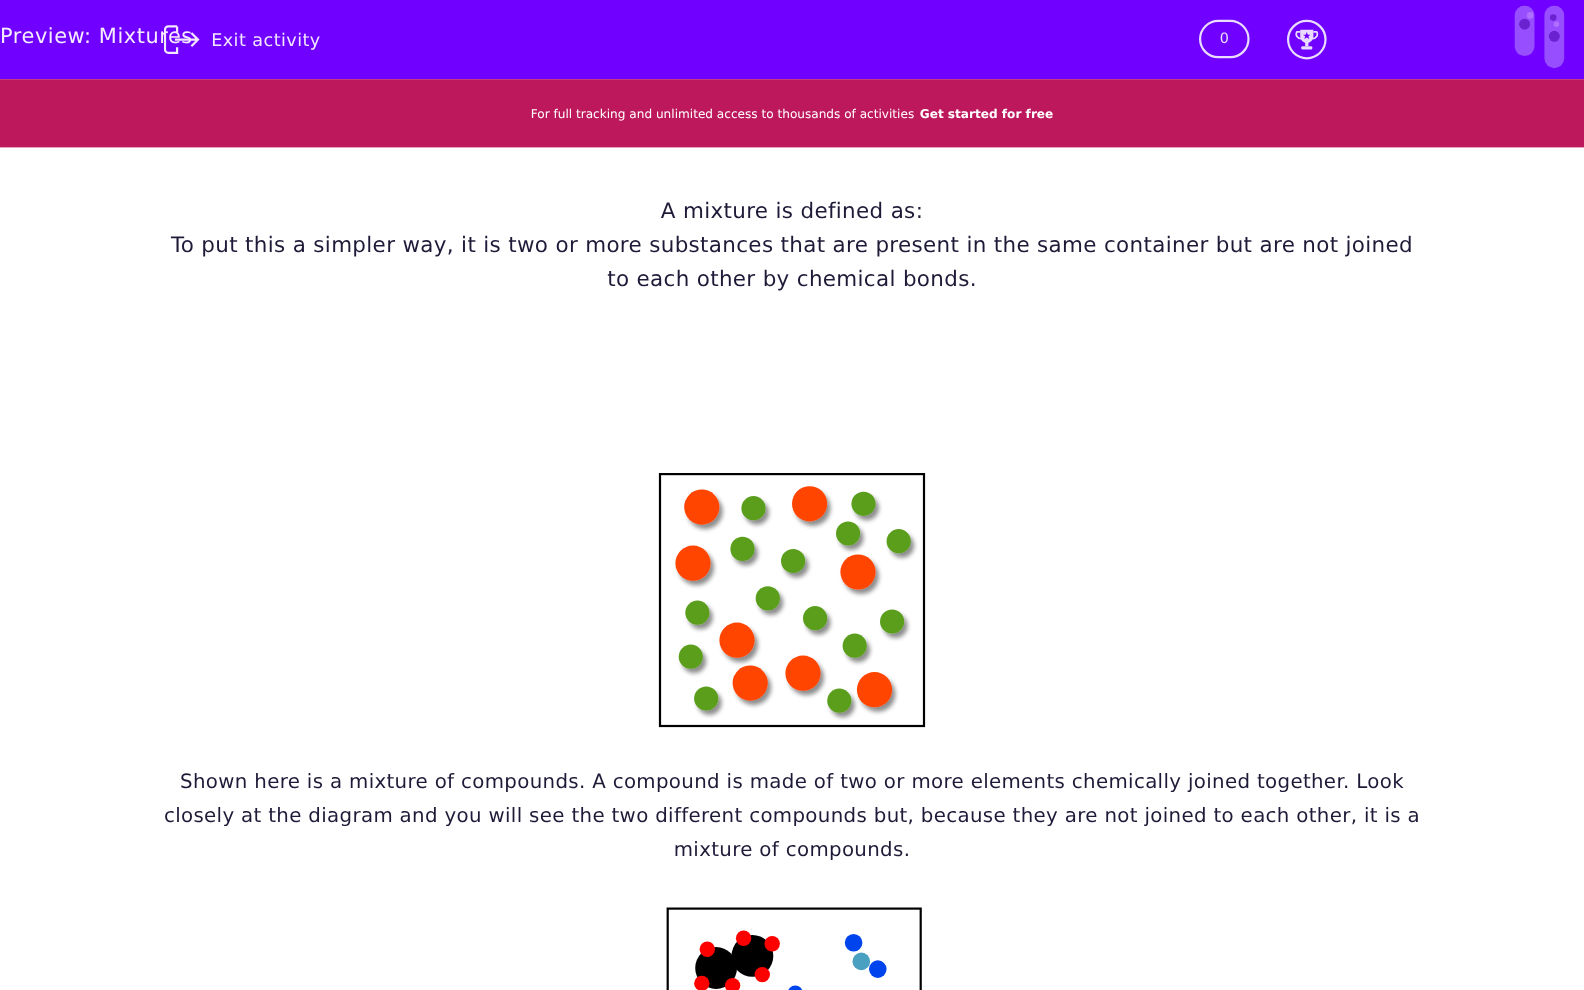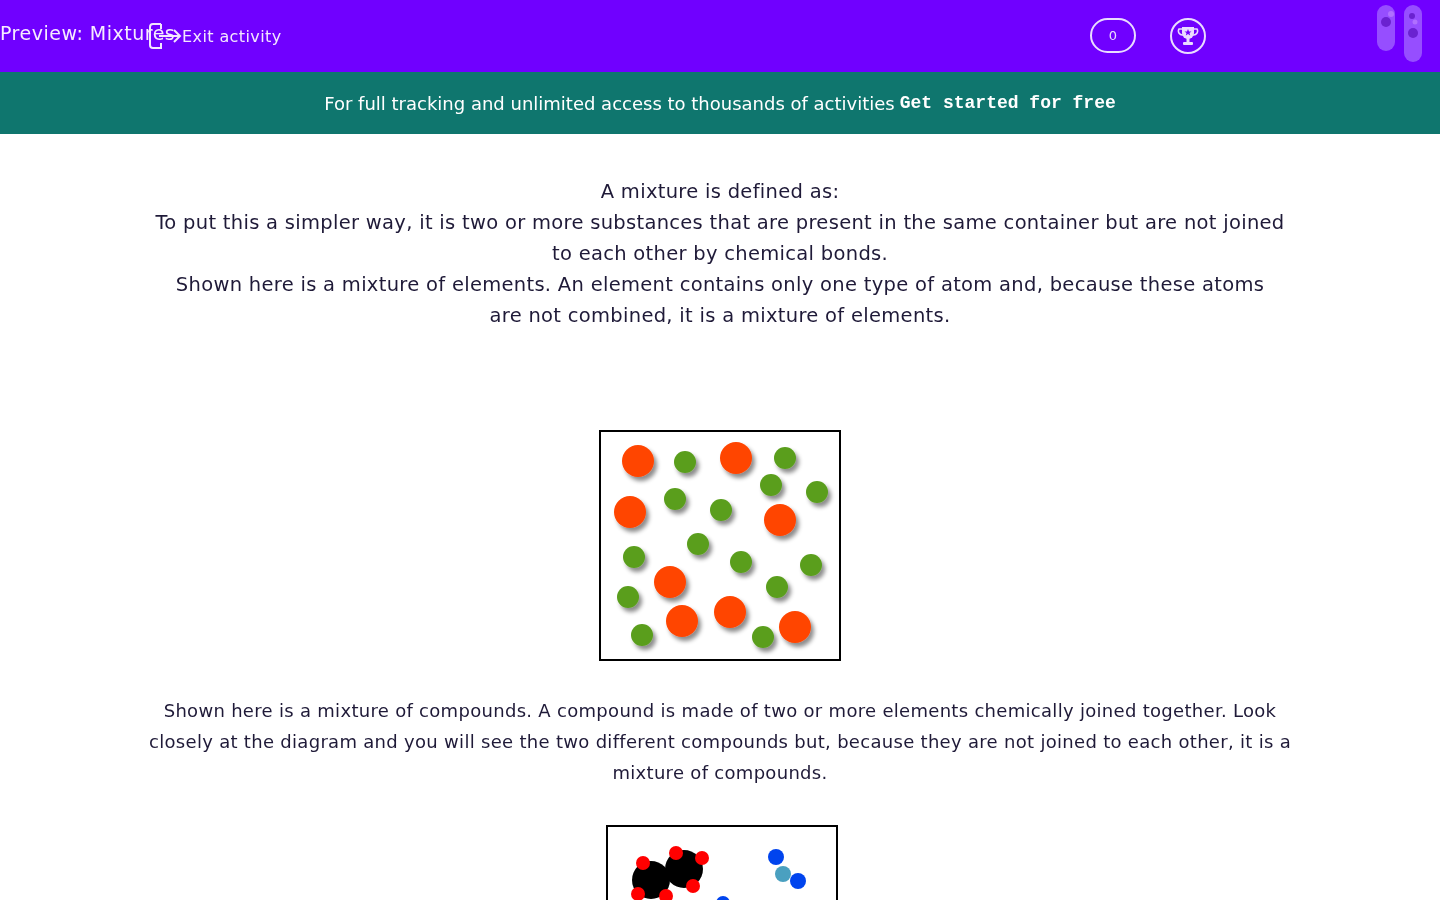--- a/index.html
+++ b/index.html
@@ -5,21 +5,21 @@
     * { box-sizing: border-box; margin: 0; padding: 0; }
     html, body { width: 1440px; height: 900px; overflow: hidden; background: #ffffff; }
     body { font-family: "DejaVu Sans", "Liberation Sans", sans-serif; color: #1f1a38; }
 
     .topbar {
       position: absolute; left: 0; top: 0; width: 1440px; height: 72px;
       background: #7000ff; color: #f3e6ff;
     }
     .exit-btn {
       position: absolute; left: 149px; top: 21px; height: 30px;
-      display: flex; align-items: center; cursor: pointer;
+      display: flex; align-items: center; gap: 10px; cursor: pointer;
     }
     .exit-btn span.label { font-size: 16px; letter-spacing: 0.4px; color: #f3e6ff; }
     .title {
       position: absolute; left: 0; width: 1440px; top: 22px; text-align: left;
       font-size: 19px; font-weight: 500; letter-spacing: 0.5px; color: #f6ecff;
     }
     .score-pill {
       position: absolute; left: 1090px; top: 18px; width: 46px; height: 35px;
       border: 2px solid #eadcff; border-radius: 18px;
       display: flex; align-items: center; justify-content: center;
@@ -27,25 +27,25 @@
     }
     .trophy-btn {
       position: absolute; left: 1170px; top: 18px; width: 36px; height: 36px;
       border: 2px solid #eadcff; border-radius: 50%;
       display: flex; align-items: center; justify-content: center;
     }
     .tubes { position: absolute; left: 1376px; top: 5px; }
 
     .banner {
       position: absolute; left: 0; top: 72px; width: 1440px; height: 62px;
-      background: #0f766e; color: #ffffff;
+      background: #be185d; color: #ffffff;
       display: flex; align-items: center; justify-content: center;
-      font-size: 18px;
+      font-size: 11px;
     }
-    .banner .cta { font-weight: bold; margin-left: 5px; cursor: pointer; font-family: Liberation Mono, monospace; }
+    .banner .cta { font-weight: bold; margin-left: 5px; cursor: pointer; }
 
     .content {
       position: absolute; left: 140px; top: 176px; width: 1160px;
       text-align: center; font-size: 19.5px; line-height: 31px; letter-spacing: 0.3px;
       color: #1f1a38;
     }
     .content p { margin: 0; }
     .figure1 {
       position: absolute; left: 599px; top: 430px; width: 242px; height: 231px;
       border: 2px solid #000; background: #fff;
@@ -94,21 +94,20 @@
 </div>
 
 <div class="banner">
   <span>For full tracking and unlimited access to thousands of activities</span>
   <span class="cta">Get started for free</span>
 </div>
 
 <div class="content">
   <p>A mixture is defined as:</p>
   <p style="padding:0 10px;">To put this a simpler way, it is two or more substances that are present in the same container but are not joined to each other by chemical bonds.</p>
-  <p style="padding:0 34px;">Shown here is a mixture of elements. An element contains only one type of atom and, because these atoms are not combined, it is a mixture of elements.</p>
 </div>
 
 <div class="figure1">
   <svg width="238" height="227" viewBox="0 0 238 227">
     <defs>
       <filter id="sh" x="-50%" y="-50%" width="200%" height="200%">
         <feDropShadow dx="3" dy="4" stdDeviation="2" flood-color="#000" flood-opacity="0.45"></feDropShadow>
       </filter>
     </defs>
     <g filter="url(#sh)">

